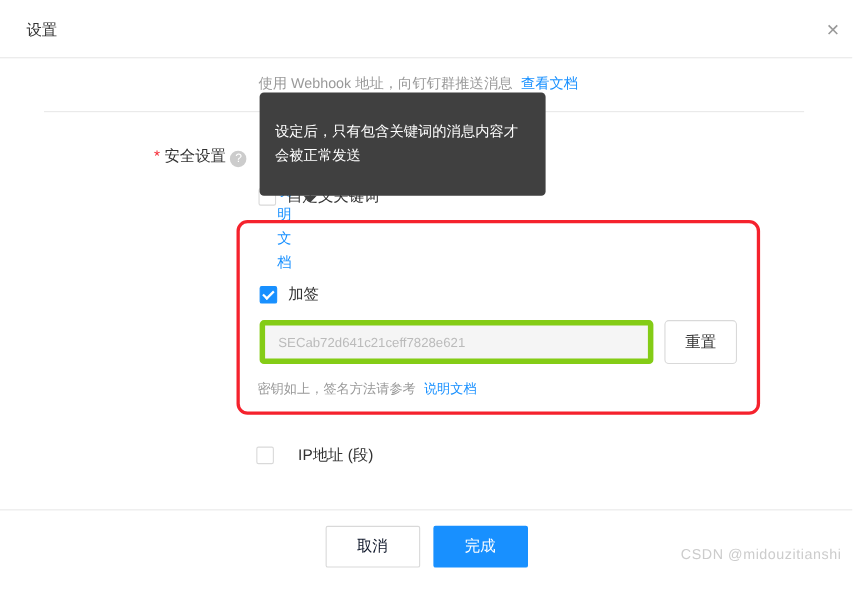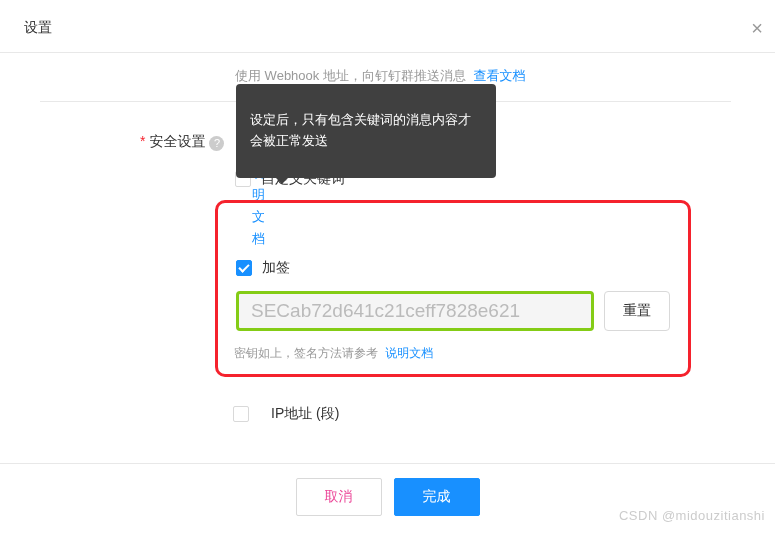--- a/index.html
+++ b/index.html
@@ -115,26 +115,26 @@
     margin-top: 12px;
   }
   .secret-row {
     display: flex;
     gap: 10px;
     margin-top: 14px;
   }
   .secret-input {
     flex: 1;
     height: 40px;
-    border: 3px solid #84cc16;
+    border: 5px solid #84cc16;
     border-radius: 4px;
     background: #f5f5f5;
     padding: 0 12px;
     color: #bbb;
-    font-size: 19px;
+    font-size: 12px;
     outline: none;
   }
   .reset-btn {
     height: 40px;
     padding: 0 18px;
     border: 1px solid #d9d9d9;
     background: #fff;
     border-radius: 4px;
     color: #333;
     cursor: pointer;
@@ -155,21 +155,21 @@
     justify-content: center;
     gap: 12px;
   }
   .btn {
     height: 38px;
     padding: 0 28px;
     border-radius: 2px;
     font-size: 14px;
     cursor: pointer;
   }
-  .btn-default { background:#fff; border:1px solid #d9d9d9; color:#ec4899; }
+  .btn-default { background:#fff; border:1px solid #d9d9d9; color:#0f172a; }
   .btn-primary { background:#1890ff; border:1px solid #1890ff; color:#fff; }
   .tooltip {
     position: absolute;
     top: 84px;
     left: 236px;
     background: #404040;
     color: #fff;
     padding: 26px 14px;
     border-radius: 4px;
     font-size: 13px;
@@ -181,21 +181,21 @@
     content: "";
     position: absolute;
     bottom: -6px;
     left: 40px;
     border: 6px solid transparent;
     border-top-color: #404040;
     border-bottom: none;
   }
   .watermark {
     position: absolute;
-    bottom: 12px;
+    bottom: 24px;
     right: 10px;
     color: #ccc;
     font-size: 13px;
     letter-spacing: 0.5px;
   }
 </style>
 </head>
 <body>
 
 <div class="dialog-header">

